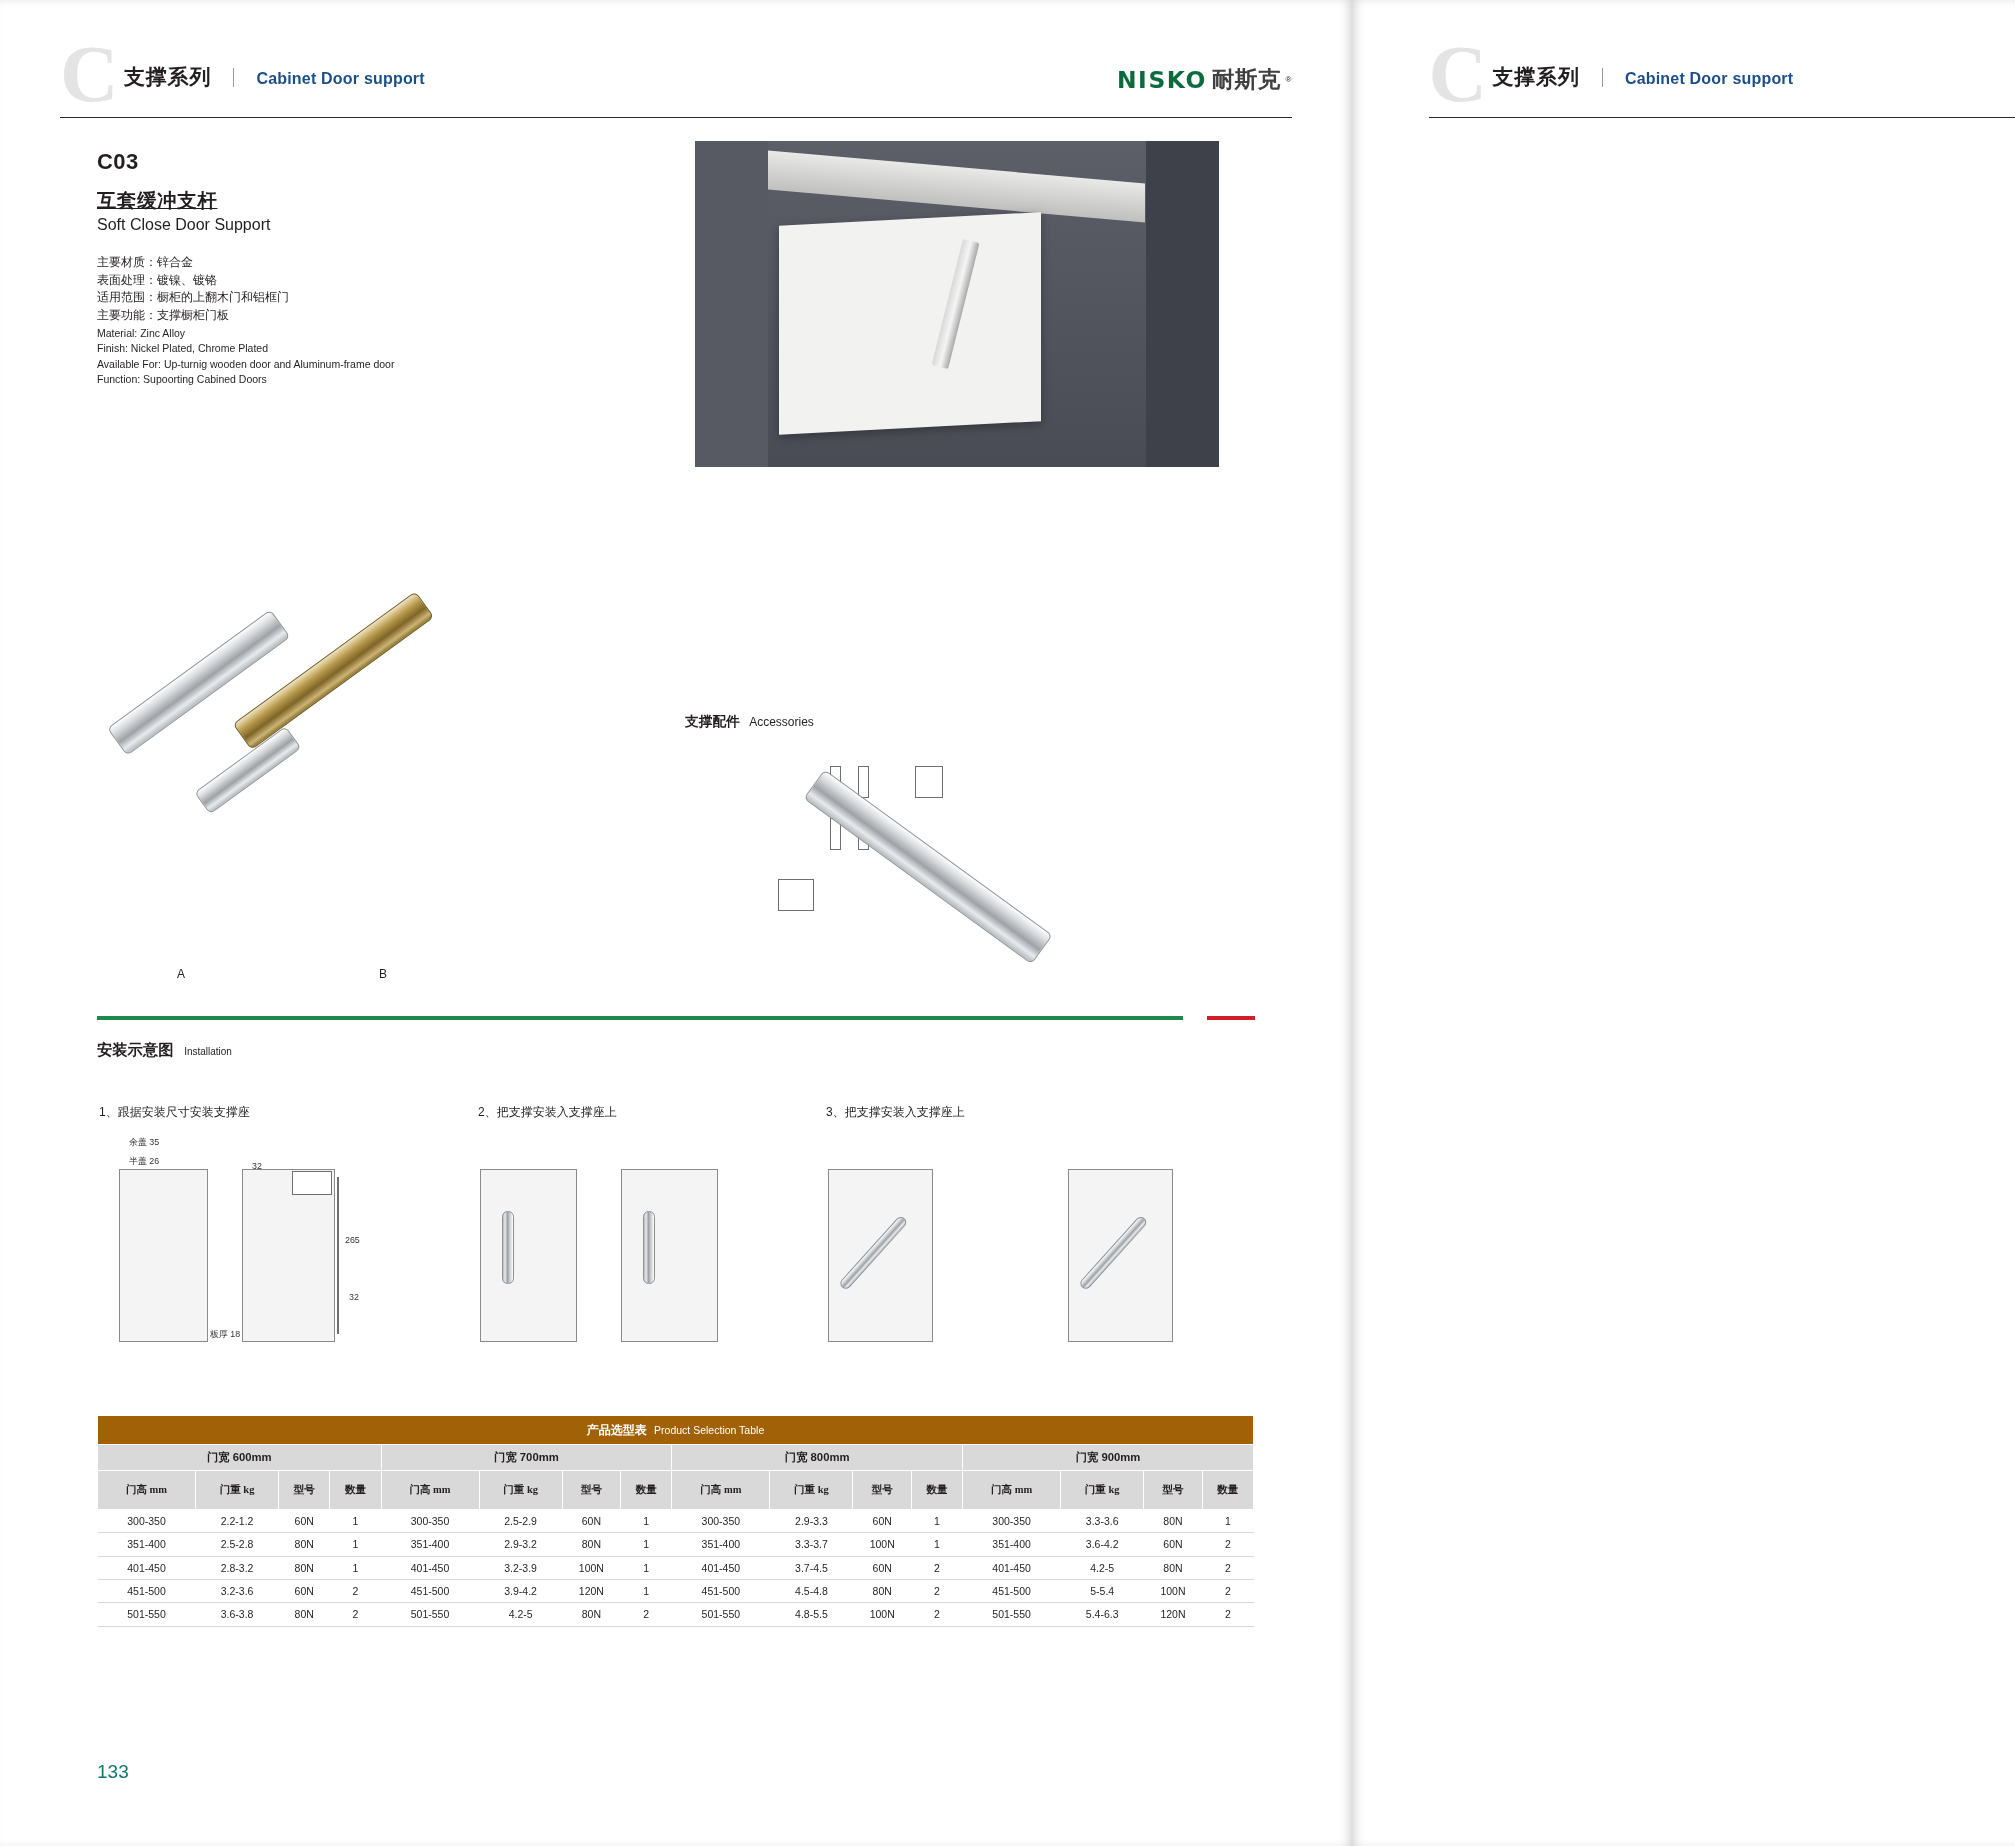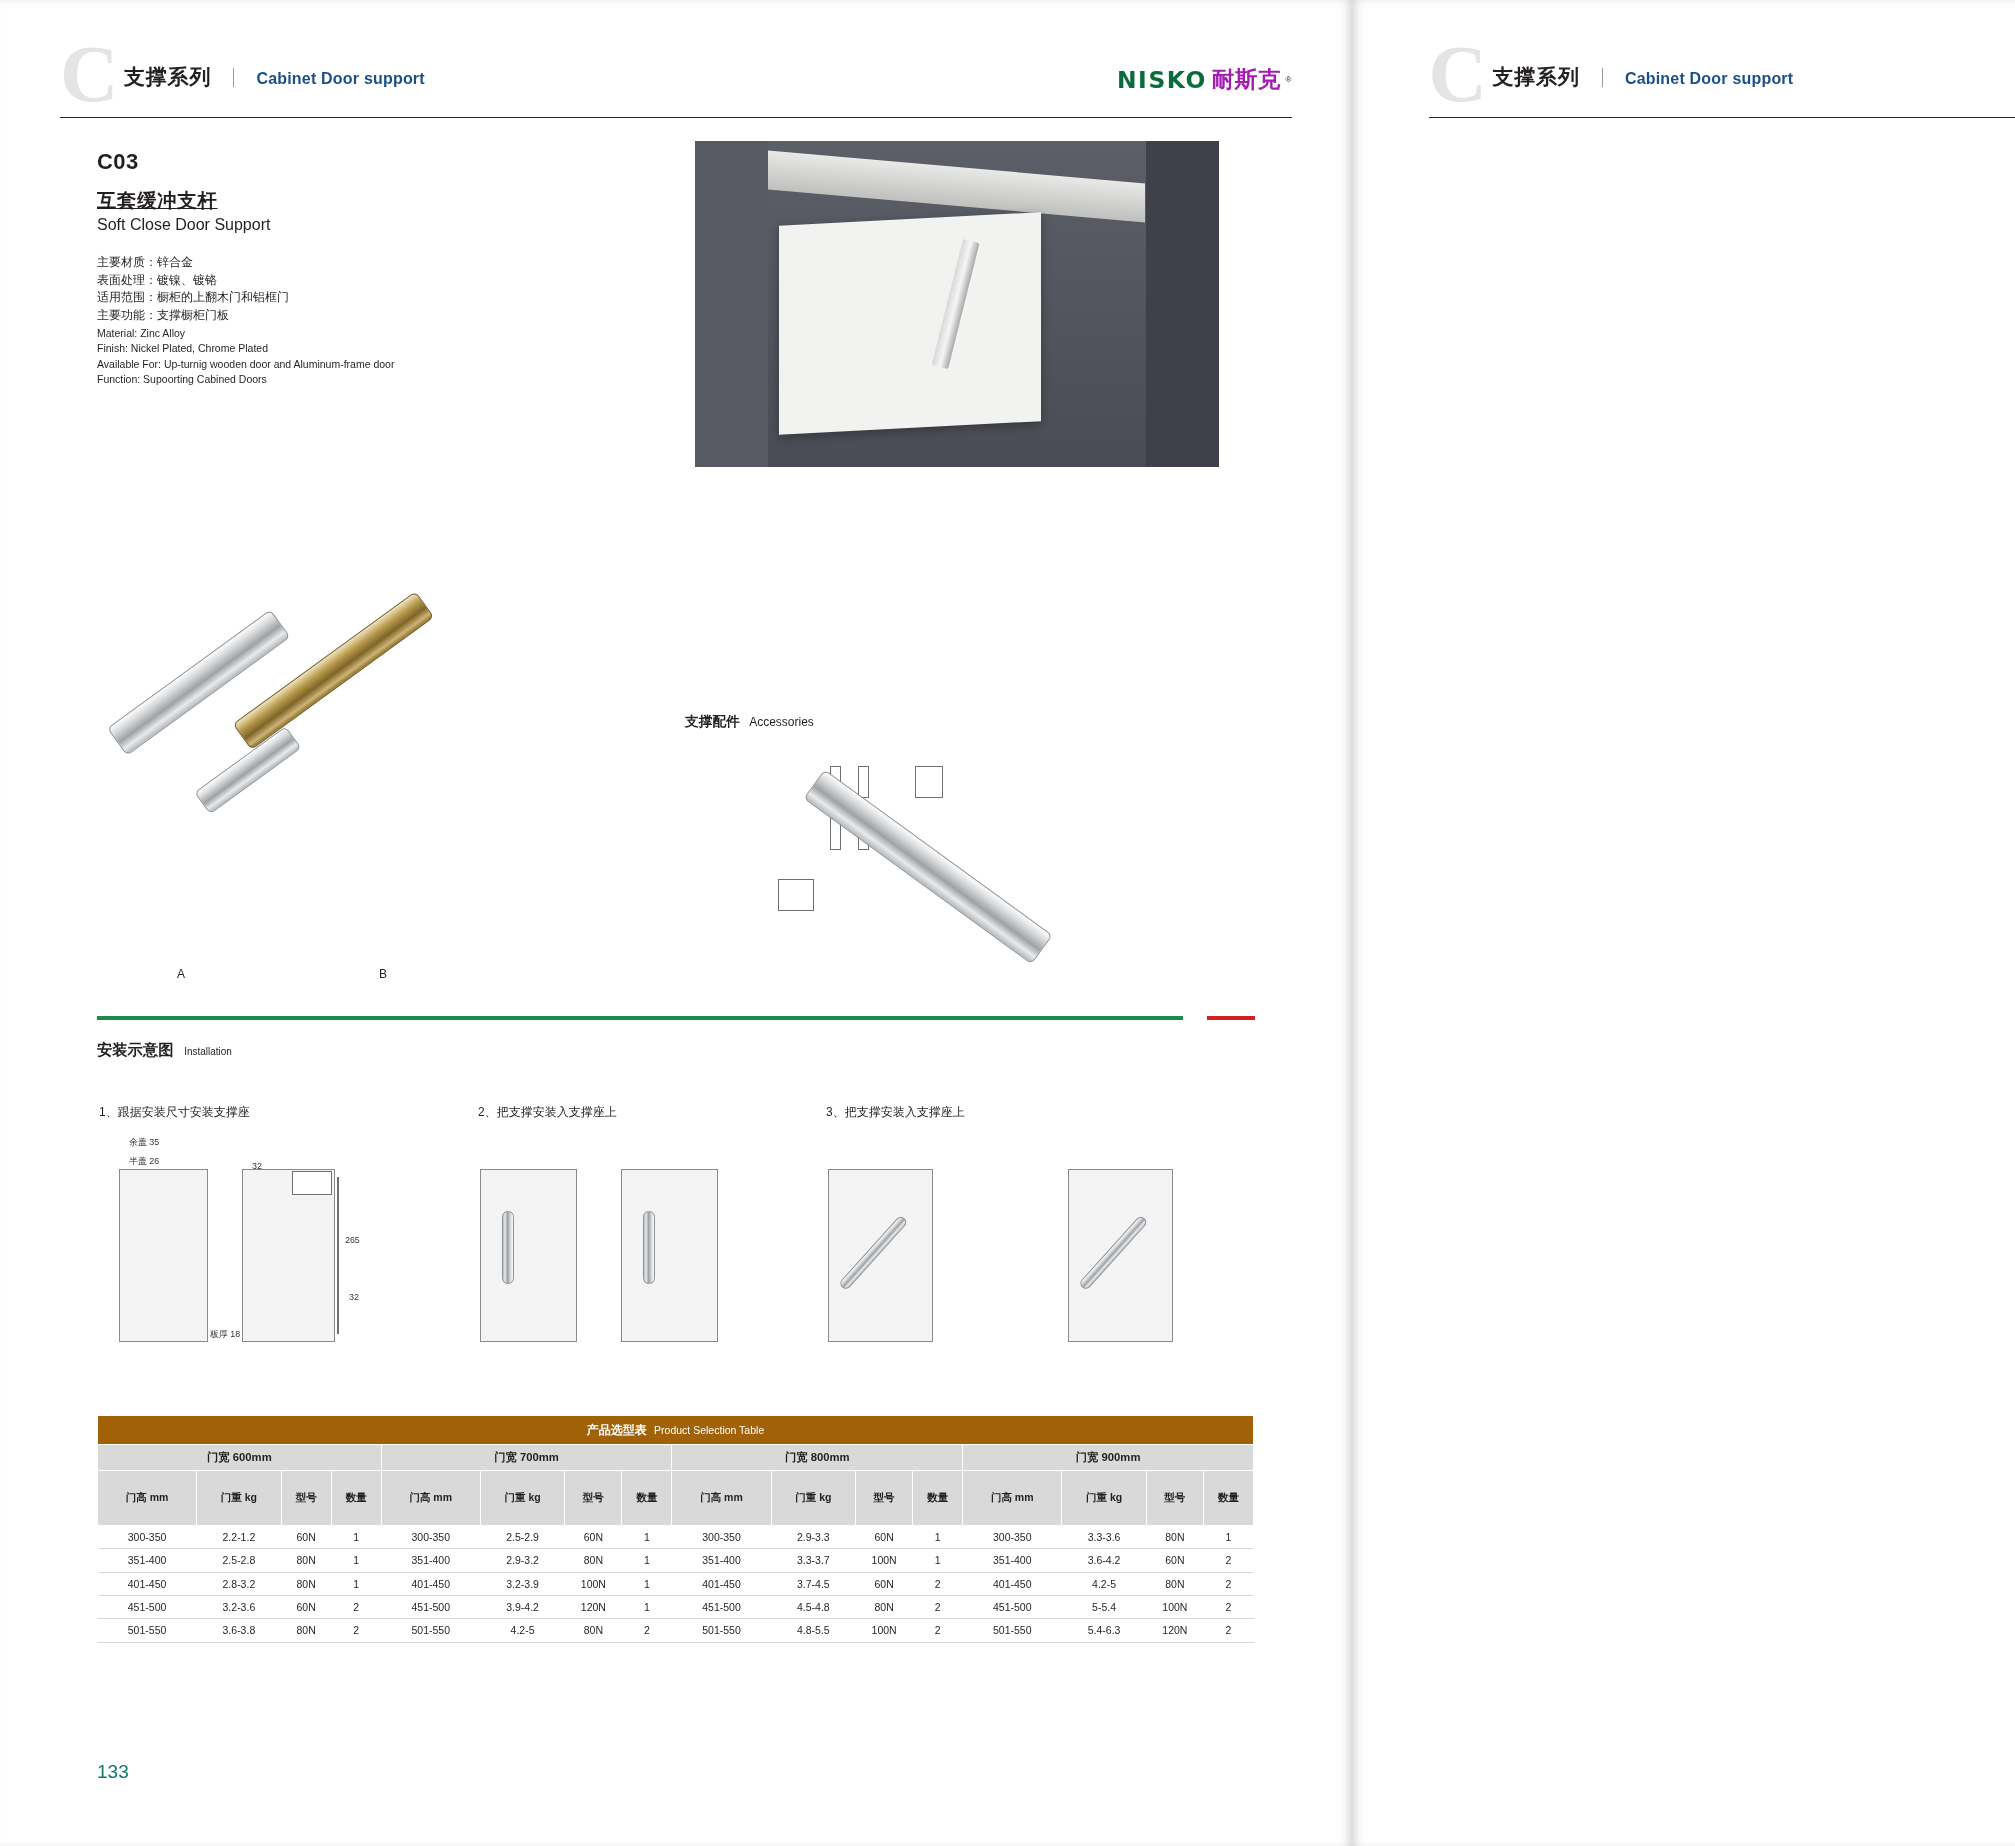--- a/index.html
+++ b/index.html
@@ -39,21 +39,21 @@
   .hdr-bar { width:1.2px; height:18.5px; background:#9a9a9a; align-self:center; }
   .hdr-en { font-size:16px; color:#1b4f8a; font-weight:bold; letter-spacing:0.2px; }
   .brand {
     position:absolute; right:0; top:16px;
     display:flex; align-items:center; gap:4.8px;
   }
   .brand-nisko {
     font-size:23.4px; font-weight:bold; color:#0a6b3c; letter-spacing:1.6px;
     font-family:"DejaVu Sans", sans-serif;
   }
-  .brand-cn { font-size:22.6px; font-weight:bold; color:#a21caf; letter-spacing:0.4px; }
+  .brand-cn { font-size:22.6px; font-weight:bold; color:#404040; letter-spacing:0.4px; }
   .brand-r { font-size:8px; color:#231f20; vertical-align:super; }
   .hdr-rule { position:absolute; left:0; right:0; top:69px; height:1.2px; background:#2b2b2b; }
   .page.right .hdr-rule { left:0; }
 
   
   .prod-code {
     position:absolute; left:97px; top:149px;
     font-size:22px; font-weight:bold; letter-spacing:0.4px;
   }
   .prod-cn {
@@ -129,21 +129,21 @@
   }
   .sel-title-row th {
     background:#a16207; color:#ffffff; font-size:12px; font-weight:bold;
     padding:5.6px 0;
   }
   .sel-title-row th .en { font-weight:normal; font-size:10.5px; margin-left:4px; }
   .grp-row th {
     background:#d9d9d9; color:#231f20; font-size:11.3px; font-weight:bold; padding:4.8px 0;
   }
   .sub-row th {
-    background:#d9d9d9; color:#231f20; font-size:10.5px; font-weight:bold; padding:20px 0;
+    background:#d9d9d9; color:#231f20; font-size:10.5px; font-weight:bold; padding:12px 0;font-family:Liberation Serif, serif;
   }
   .sel-table tbody td { background:#ffffff; color:#231f20; font-size:10.5px; padding:5.2px 0;
     border-bottom:0.8px solid #d9d9d9; border-left:none; border-right:none; border-top:none; }
 
   .folio {
     position:absolute; bottom:64px; font-size:19px; color:#0f766e;
   }
   .folio.l { left:97px; }
   .dwg-box { position:absolute; border:1.2px solid #6f6f6f; background:#fff; }
   .dwg-line { position:absolute; background:#6f6f6f; }

